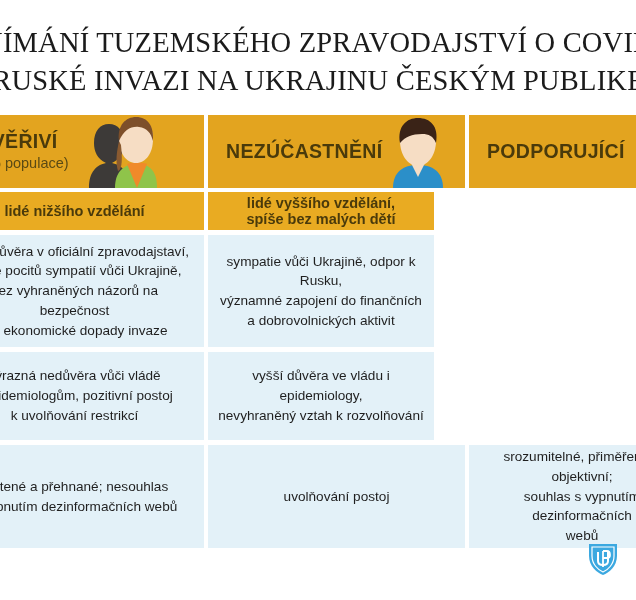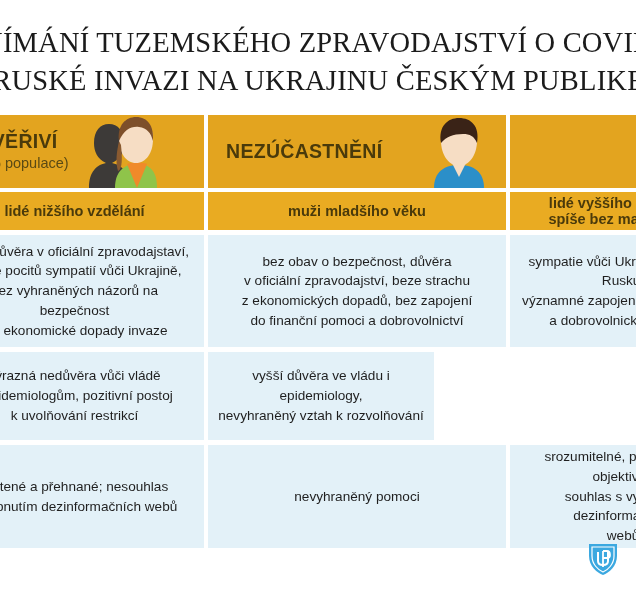--- a/index.html
+++ b/index.html
@@ -52,21 +52,21 @@
     display: flex;
     width: 100%;
     gap: 4px;
   }
   .cell {
     box-sizing: border-box;
     flex: 0 0 auto;
   }
   
   .col-0 { width: 259px; }
-  .col-1 { width: 298px; }
+  .col-1 { width: 257px; }
   .col-2 { width: 226px; }
 
   
   .hdr-row { margin-bottom: 4px; }
   .hdr {
     background: #e3a41f;
     height: 73px;
     position: relative;
     display: flex;
     align-items: center;
@@ -192,64 +192,59 @@
             <path d="M21 26 C21 12 29 5 39 5 C49 5 57 12 57 26 C57 40 49 51 39 51 C29 51 21 40 21 26 Z" fill="#f6ddc4"></path>
             <path d="M21 28 C18 11 28 3 39 3 C51 3 60 11 57 28 C54 21 50 19 43 19 C33 19 26 22 21 28 Z" fill="#3a2317"></path>
           </svg>
         </div>
       </div>
     </div>
 
     <div class="cell col-2">
       <div class="hdr">
         <div class="hdr-text">
+          <div class="hdr-title">PODPORUJÍCÍ</div>
         </div>
       </div>
     </div>
   </div>
 
   <div class="row sub-row">
     <div class="cell col-0">
       <div class="subhdr">lidé nižšího vzdělání</div>
     </div>
+    <div class="cell col-2">
+      <div class="subhdr">lidé vyššího vzdělání,<br>spíše bez malých dětí</div>
+    </div>
+  </div>
+
+  <div class="row body-row r1">
+    <div class="cell col-0">
+      <div class="bcell">nižší důvěra v oficiální zpravodajstaví,<br>méně pocitů sympatií vůči Ukrajině,<br>bez vyhraněných názorů na bezpečnost<br>ani ekonomické dopady invaze</div>
+    </div>
+    <div class="cell col-2">
+      <div class="bcell">sympatie vůči Ukrajině, odpor k Rusku,<br>významné zapojení do finančních<br>a dobrovolnických aktivit</div>
+    </div>
+  </div>
+
+  <div class="row body-row r2">
+    <div class="cell col-0">
+      <div class="bcell">výrazná nedůvěra vůči vládě<br>i epidemiologům, pozitivní postoj<br>k uvolňování restrikcí</div>
+    </div>
+    <div class="cell col-2">
+      <div class="bcell">vyšší důvěra ve vládu i epidemiology,<br>nevyhraněný vztah k rozvolňování</div>
+    </div>
+  </div>
+
+  <div class="row body-row r3">
+    <div class="cell col-0">
+      <div class="bcell">matené a přehnané; nesouhlas<br>s vypnutím dezinformačních webů</div>
+    </div>
     <div class="cell col-1">
-      <div class="subhdr">muži mladšího věku</div>
-    </div>
-    <div class="cell col-2">
-      <div class="subhdr">lidé vyššího vzdělání,<br>spíše bez malých dětí</div>
-    </div>
-  </div>
-
-  <div class="row body-row r1">
-    <div class="cell col-0">
-      <div class="bcell">nižší důvěra v oficiální zpravodajstaví,<br>méně pocitů sympatií vůči Ukrajině,<br>bez vyhraněných názorů na bezpečnost<br>ani ekonomické dopady invaze</div>
-    </div>
-    <div class="cell col-1">
-      <div class="bcell">bez obav o bezpečnost, důvěra<br>v oficiální zpravodajství, beze strachu<br>z ekonomických dopadů, bez zapojení<br>do finanční pomoci a dobrovolnictví</div>
-    </div>
-    <div class="cell col-2">
-      <div class="bcell">sympatie vůči Ukrajině, odpor k Rusku,<br>významné zapojení do finančních<br>a dobrovolnických aktivit</div>
-    </div>
-  </div>
-
-  <div class="row body-row r2">
-    <div class="cell col-0">
-      <div class="bcell">výrazná nedůvěra vůči vládě<br>i epidemiologům, pozitivní postoj<br>k uvolňování restrikcí</div>
-    </div>
-    <div class="cell col-2">
-      <div class="bcell">vyšší důvěra ve vládu i epidemiology,<br>nevyhraněný vztah k rozvolňování</div>
-    </div>
-  </div>
-
-  <div class="row body-row r3">
-    <div class="cell col-0">
-      <div class="bcell">matené a přehnané; nesouhlas<br>s vypnutím dezinformačních webů</div>
-    </div>
-    <div class="cell col-1">
-      <div class="bcell">nevyhraněný pomoci</div>
+      <div class="bcell">uvolňování postoj</div>
     </div>
     <div class="cell col-2">
       <div class="bcell">srozumitelné, přiměřené a objektivní;<br>souhlas s vypnutím dezinformačních<br>webů</div>
     </div>
   </div>
 
 </div>
 
 <div class="logo">
   <svg viewBox="0 0 30 34" width="30" height="34" aria-hidden="true">

